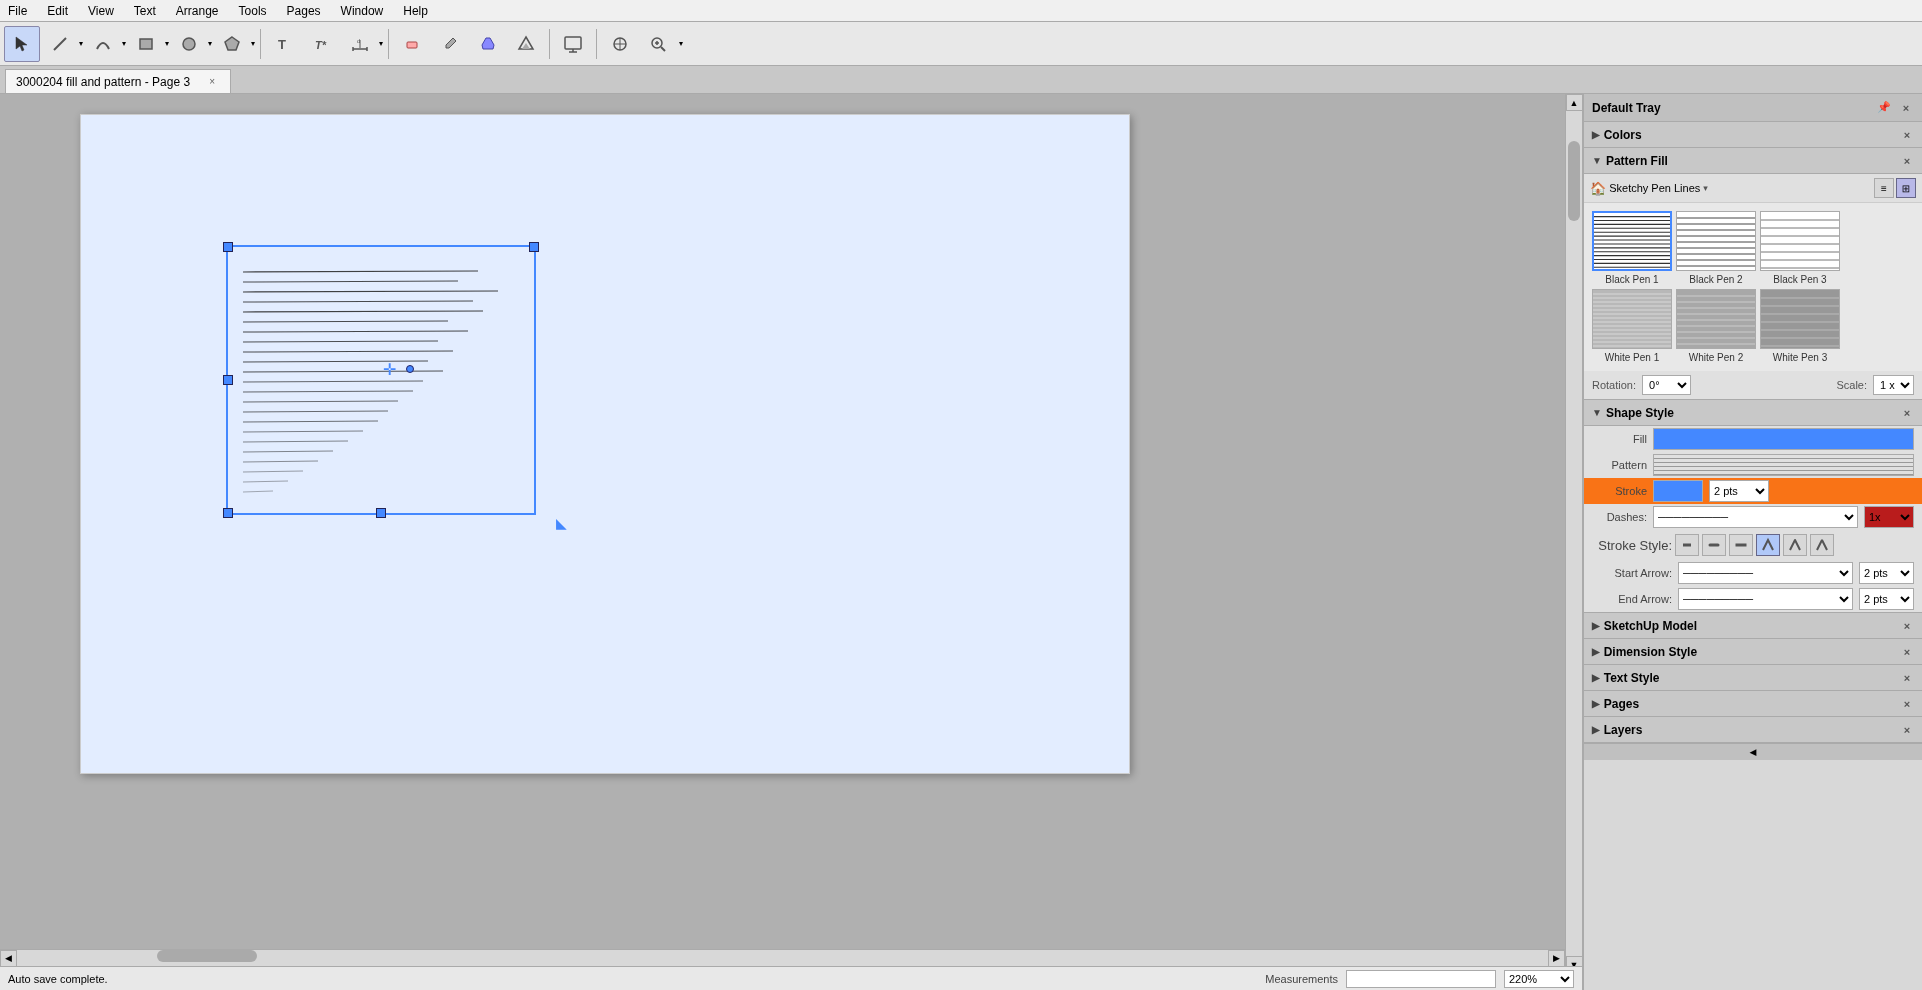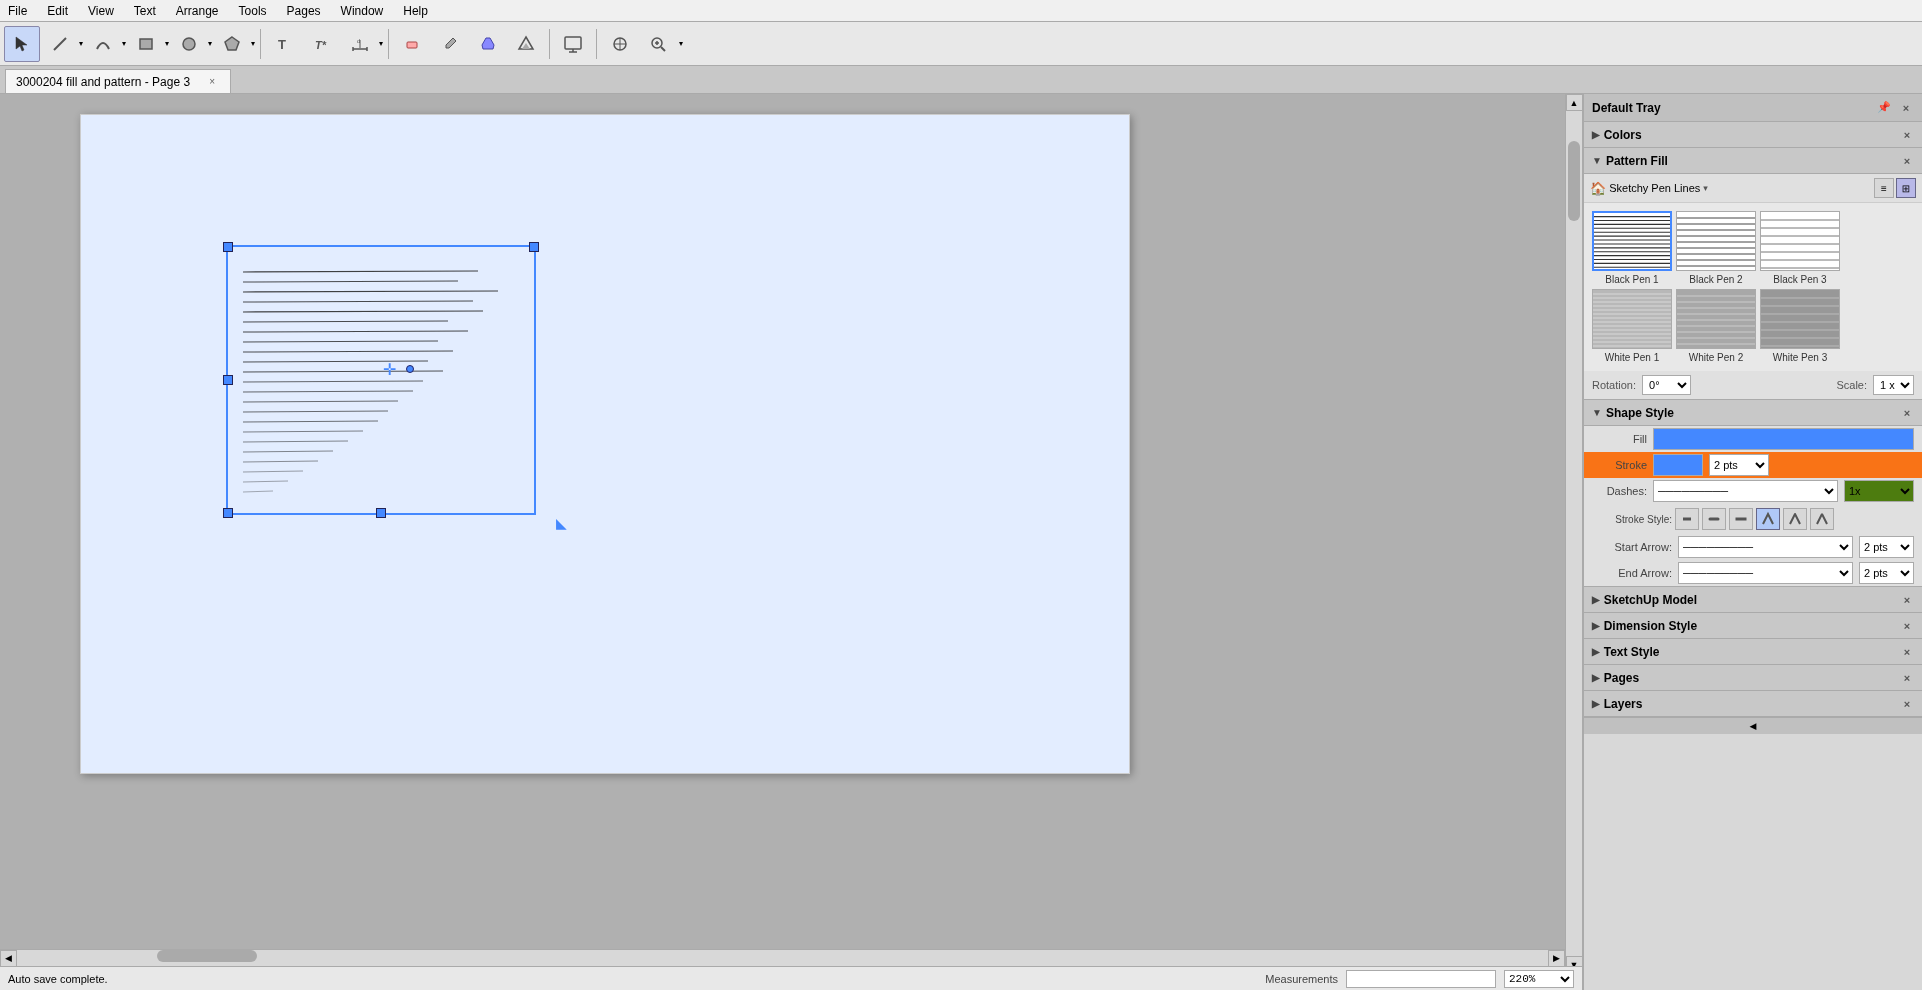--- a/index.html
+++ b/index.html
@@ -43,21 +43,21 @@
     .sel-handle.lm { left: -5px; top: 50%; transform: translateY(-50%); }
 
     
     .lines-container { position: absolute; left: 10px; top: 10px; width: 290px; height: 250px; overflow: hidden; }
 
     
     .statusbar { position: absolute; bottom: 0; left: 0; right: 0; height: 24px; background: #e8e8e8; border-top: 1px solid #aaa; display: flex; align-items: center; padding: 0 8px; font-size: 11px; }
     .statusbar-right { margin-left: auto; display: flex; align-items: center; gap: 8px; }
     .measurements-label { color: #444; }
     .measurements-input { width: 150px; height: 18px; border: 1px solid #aaa; background: white; font-size: 11px; padding: 0 3px; }
-    .zoom-select { width: 70px; height: 18px; border: 1px solid #aaa; background: white; font-size: 11px; font-family: Liberation Mono, monospace; }
+    .zoom-select { width: 70px; height: 18px; border: 1px solid #aaa; background: white; font-size: 11px; }
 
     
     .right-panel { width: 340px; background: #d8d8d8; border-left: 2px solid #aaa; display: flex; flex-direction: column; overflow-y: auto; }
     .panel-header { height: 28px; background: #c0c0c0; border-bottom: 1px solid #aaa; display: flex; align-items: center; padding: 0 8px; font-size: 12px; font-weight: bold; gap: 6px; justify-content: space-between; }
     .panel-header-title { flex: 1; }
     .panel-close-btn { width: 16px; height: 16px; display: flex; align-items: center; justify-content: center; cursor: pointer; font-size: 11px; color: #555; }
     .panel-section { border-bottom: 1px solid #aaa; }
     .panel-section-header { height: 26px; background: #c8c8c8; display: flex; align-items: center; padding: 0 8px; font-size: 12px; font-weight: bold; cursor: pointer; gap: 4px; border-bottom: 1px solid #aaa; }
     .collapse-arrow { font-size: 10px; color: #444; }
     .panel-section-close { margin-left: auto; width: 14px; height: 14px; display: flex; align-items: center; justify-content: center; cursor: pointer; font-size: 11px; color: #555; }
@@ -83,25 +83,25 @@
     .shape-row { display: flex; align-items: center; gap: 6px; height: 26px; }
     .shape-row-label { width: 55px; text-align: right; font-size: 11px; color: #444; }
     .fill-swatch { flex: 1; height: 22px; background: #4488ff; border: 1px solid #aaa; cursor: pointer; }
     .pattern-swatch { flex: 1; height: 22px; background: repeating-linear-gradient(0deg, #999 0px, #999 1px, #e0e0e0 1px, #e0e0e0 4px); border: 1px solid #aaa; cursor: pointer; }
     .stroke-swatch { width: 50px; height: 22px; background: #4488ff; border: 1px solid #aaa; cursor: pointer; position: relative; }
     .stroke-swatch::after { content: ''; position: absolute; inset: 4px; background: repeating-linear-gradient(45deg, #448 25%, transparent 25%, transparent 75%, #448 75%) 0 0 / 6px 6px; }
     .stroke-size-select { width: 60px; height: 22px; border: 1px solid #aaa; background: white; font-size: 11px; }
     .dashes-row { display: flex; align-items: center; gap: 6px; height: 26px; padding: 0 8px; background: #e0e0e0; }
     .dashes-label { width: 55px; text-align: right; font-size: 11px; color: #444; }
     .dashes-select { flex: 1; height: 22px; border: 1px solid #aaa; background: white; font-size: 11px; }
-    .dash-extra-select { width: 70px; height: 22px; border: 1px solid #aaa; background: #4d7c0f; font-size: 11px; }
+    .dash-extra-select { width: 50px; height: 22px; border: 1px solid #aaa; background: #b91c1c; font-size: 11px; }
 
     
     .stroke-style-row { display: flex; align-items: center; gap: 3px; padding: 4px 8px; background: #e0e0e0; }
-    .stroke-style-label { width: 80px; text-align: right; font-size: 10px; color: #444; }
+    .stroke-style-label { width: 80px; text-align: right; font-size: 13px; color: #444; }
     .stroke-style-btn { width: 24px; height: 22px; border: 1px solid #aaa; background: #d8d8d8; display: flex; align-items: center; justify-content: center; cursor: pointer; font-size: 11px; }
     .stroke-style-btn.active { background: #b0c8f8; border-color: #668; }
 
     
     .arrow-row { display: flex; align-items: center; gap: 6px; height: 26px; padding: 0 8px; background: #e0e0e0; }
     .arrow-label { width: 80px; text-align: right; font-size: 11px; color: #444; }
     .arrow-select { flex: 1; height: 22px; border: 1px solid #aaa; background: white; font-size: 11px; }
     .arrow-size-select { width: 55px; height: 22px; border: 1px solid #aaa; background: white; font-size: 11px; }
 
     
@@ -546,20 +546,24 @@
         <span class="collapse-arrow">▼</span>
         <span>Shape Style</span>
         <span class="panel-section-close">×</span>
       </div>
 
       <div class="shape-row" style="padding: 12px 8px; background:#e0e0e0;">
         <span class="shape-row-label">Fill</span>
         <div class="fill-swatch"></div>
       </div>
 
+      <div class="shape-row" style="padding: 4px 8px; background:#e0e0e0;">
+        <span class="shape-row-label">Pattern</span>
+        <div class="pattern-swatch"></div>
+      </div>
 
       <div class="shape-row" style="padding: 4px 8px; background:#f97316;">
         <span class="shape-row-label">Stroke</span>
         <div class="stroke-swatch"></div>
         <select class="stroke-size-select">
           <option>2 pts</option>
           <option>1 pts</option>
           <option>3 pts</option>
           <option>4 pts</option>
         </select>

